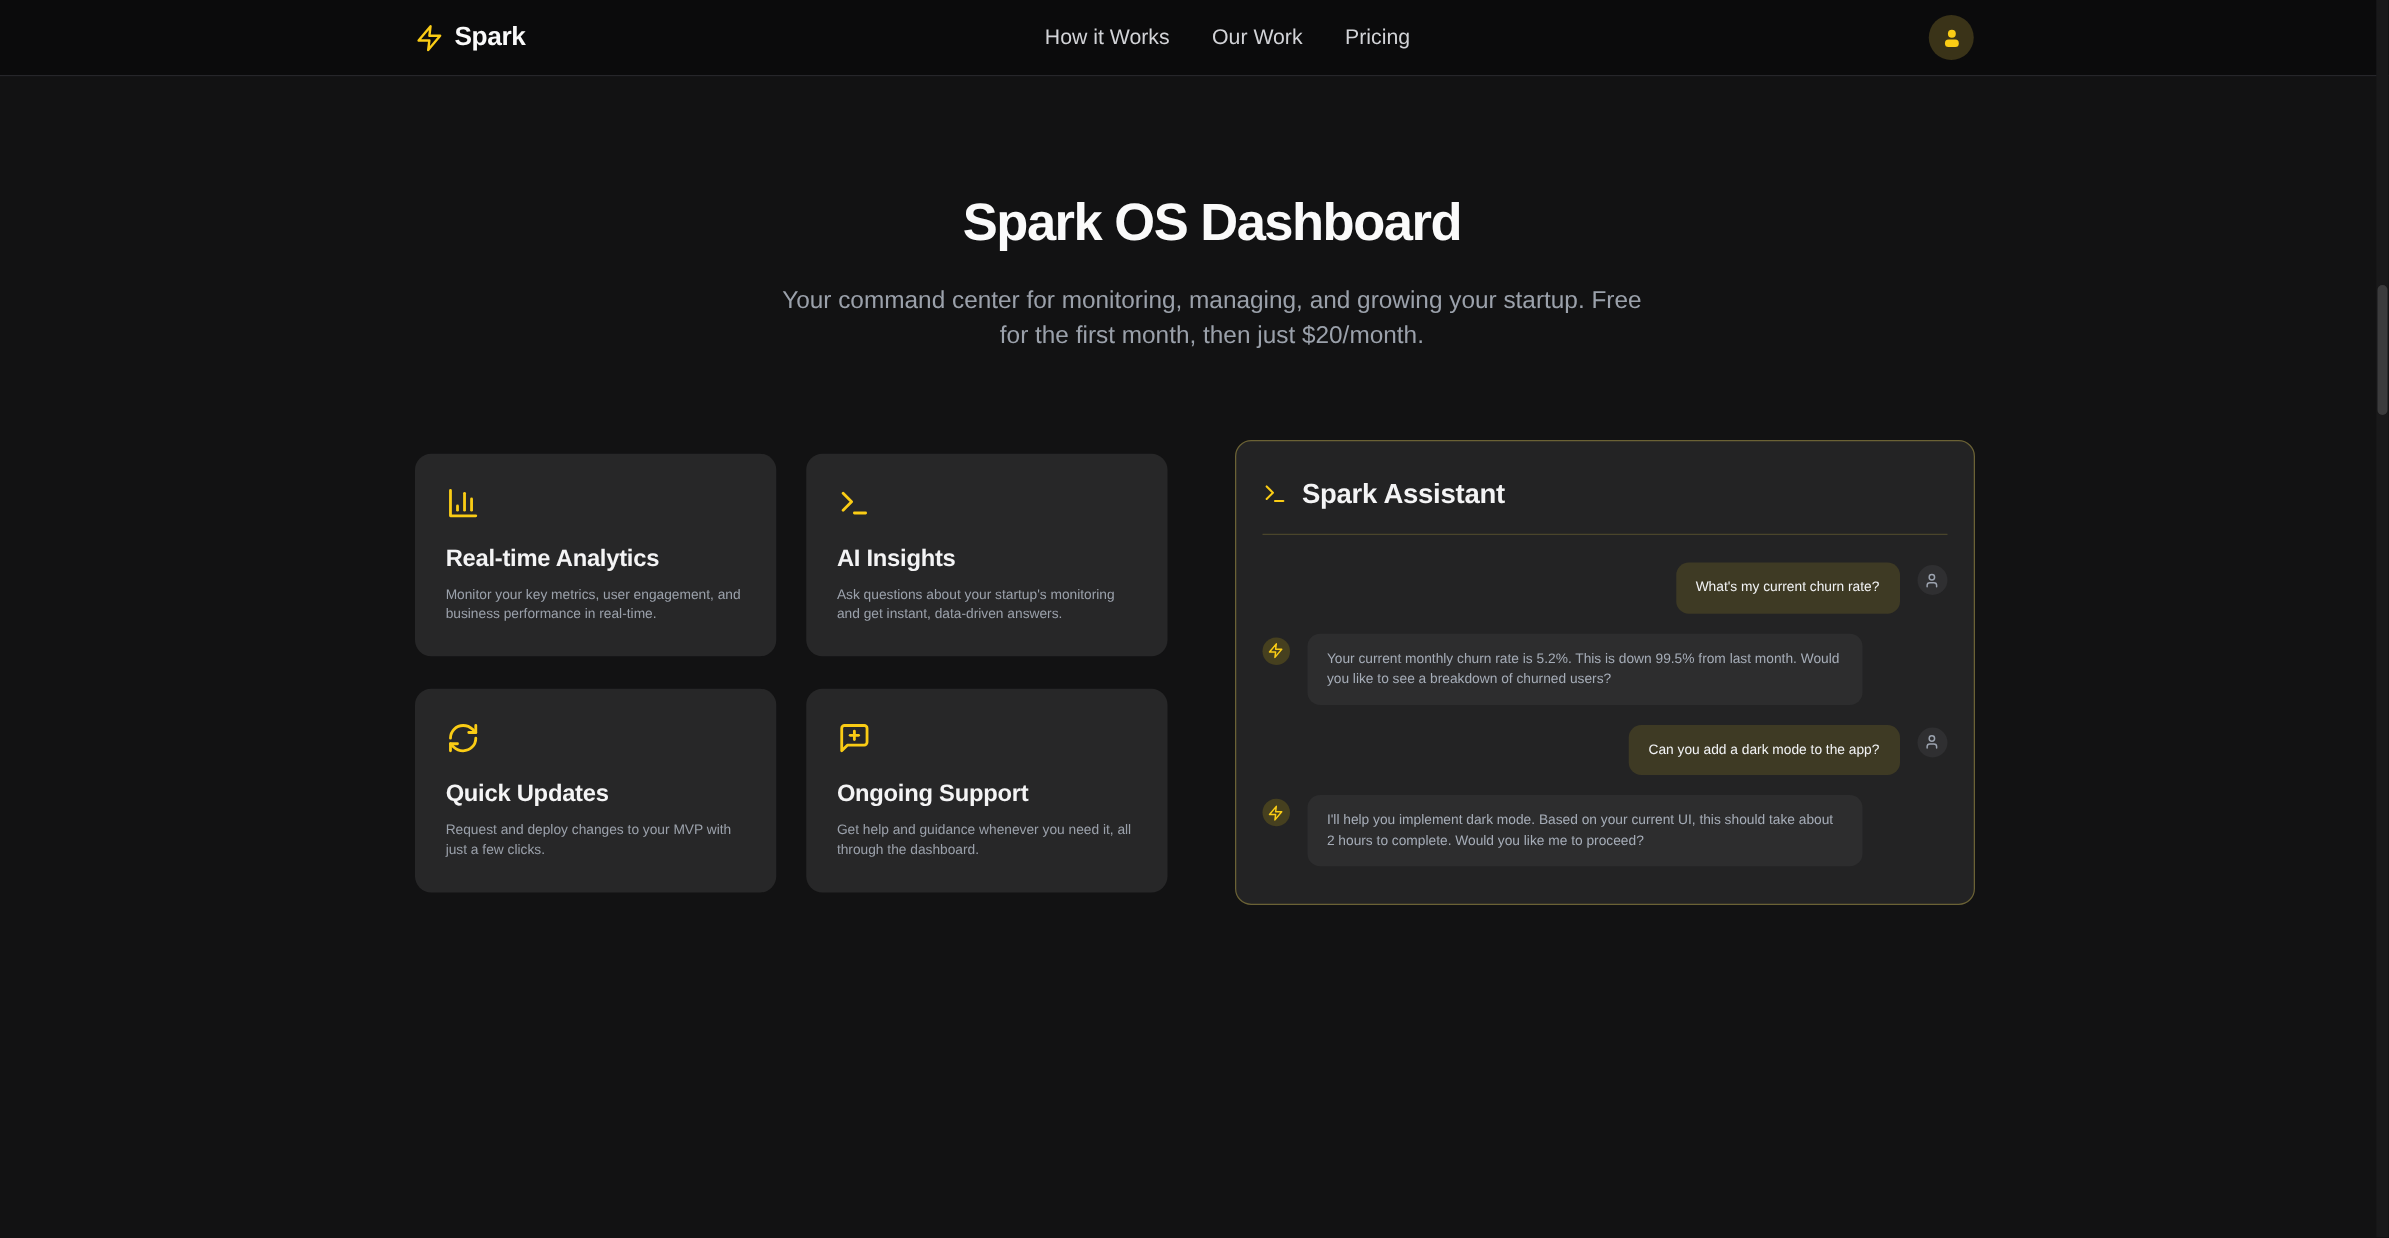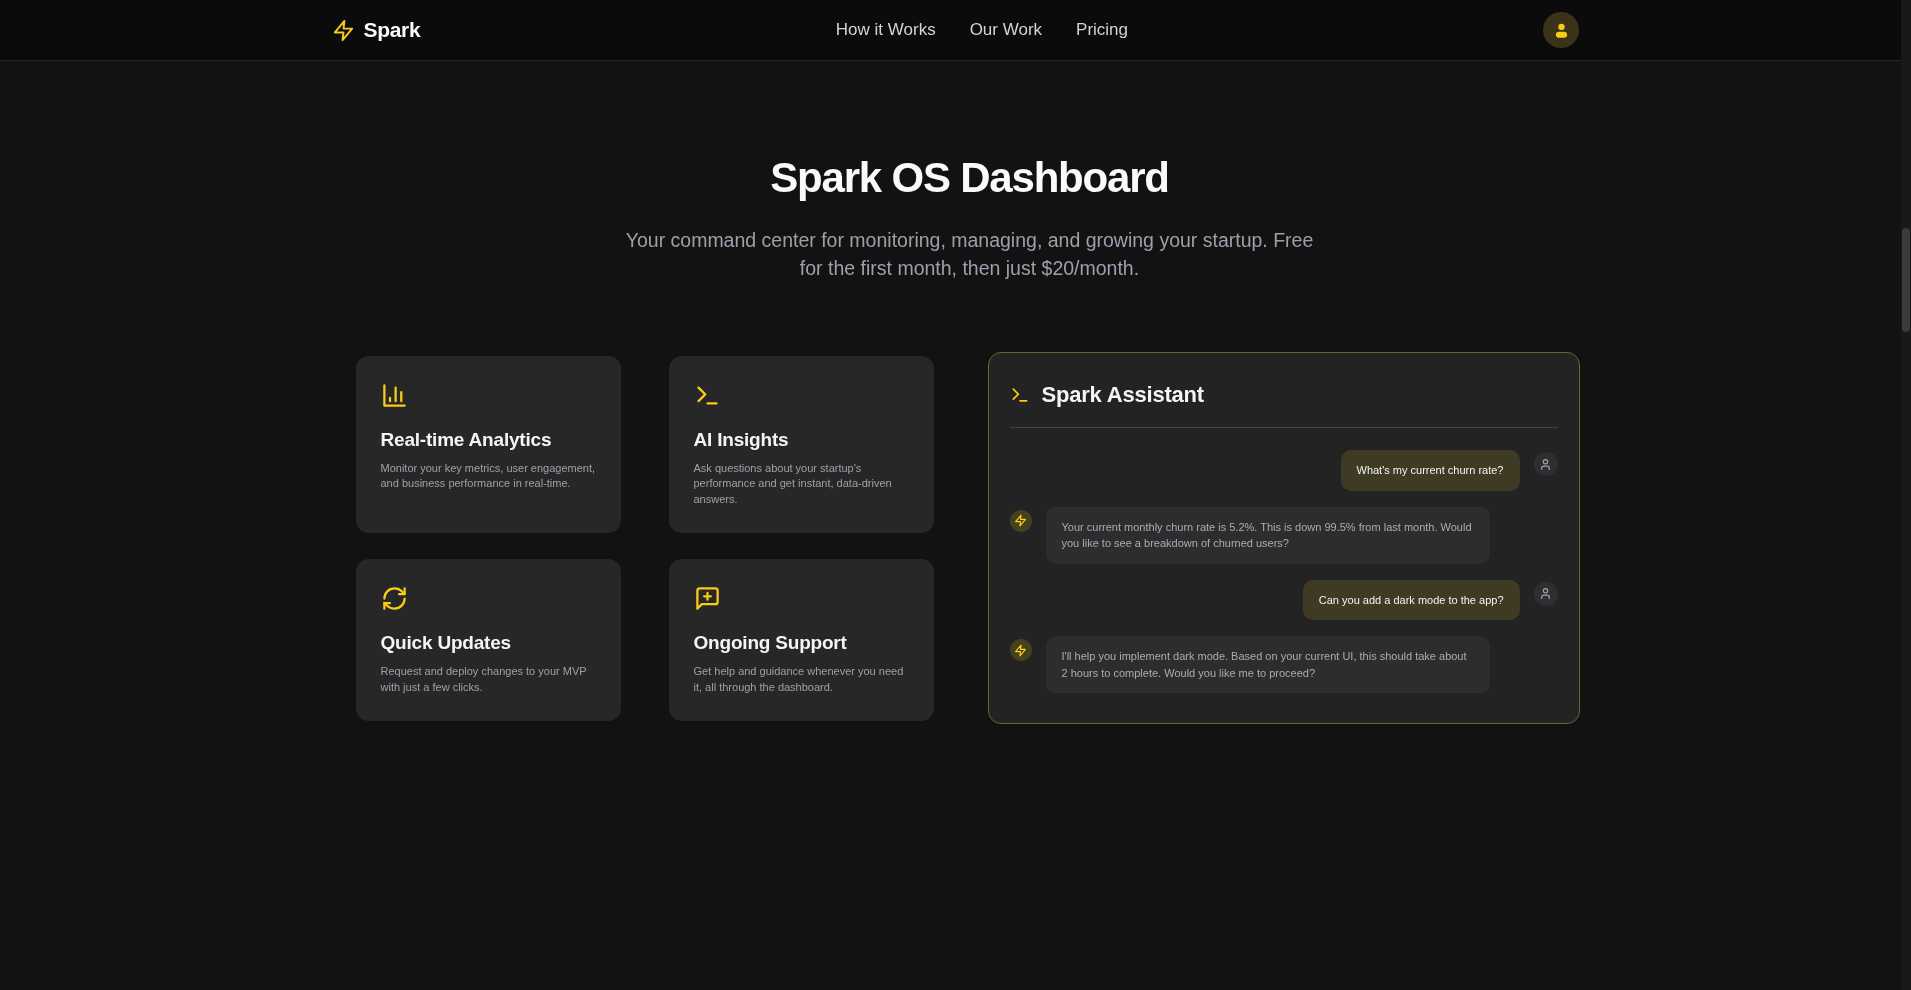--- a/index.html
+++ b/index.html
@@ -83,21 +83,20 @@
   .features {
     display: grid;
     grid-template-columns: 289px 289px;
     column-gap: 24px;
     row-gap: 26px;
   }
   .card {
     background: var(--card-bg, #272728);
     border-radius: 13px;
     padding: 26px 25px 25px;
-    margin-left: 24px;
   }
   .card .card-icon svg { width: 27px; height: 27px; color: var(--accent, #facc15); }
   .card h3 {
     margin-top: 16px;
     font-size: 19px;
     font-weight: 700;
     letter-spacing: -0.2px;
     color: #f4f4f5;
   }
   .card p {
@@ -236,21 +235,21 @@
     </div>
 
     <div class="card">
       <span class="card-icon">
         <svg viewBox="0 0 24 24" fill="none" stroke="currentColor" stroke-width="2" stroke-linecap="round" stroke-linejoin="round">
           <polyline points="4 17 10 11 4 5"></polyline>
             <line x1="12" y1="19" x2="20" y2="19"></line>
         </svg>
       </span>
       <h3>AI Insights</h3>
-      <p>Ask questions about your startup's performance and get instant, data-driven answers.</p>
+      <p>Ask questions about your startup's monitoring and get instant, data-driven answers.</p>
     </div>
 
     <div class="card">
       <span class="card-icon">
         <svg viewBox="0 0 24 24" fill="none" stroke="currentColor" stroke-width="2" stroke-linecap="round" stroke-linejoin="round">
           <path d="M3 12a9 9 0 0 1 9-9 9.75 9.75 0 0 1 6.74 2.74L21 8"></path>
           <path d="M21 3v5h-5"></path>
           <path d="M21 12a9 9 0 0 1-9 9 9.75 9.75 0 0 1-6.74-2.74L3 16"></path>
           <path d="M3 21v-5h5"></path>
         </svg>

